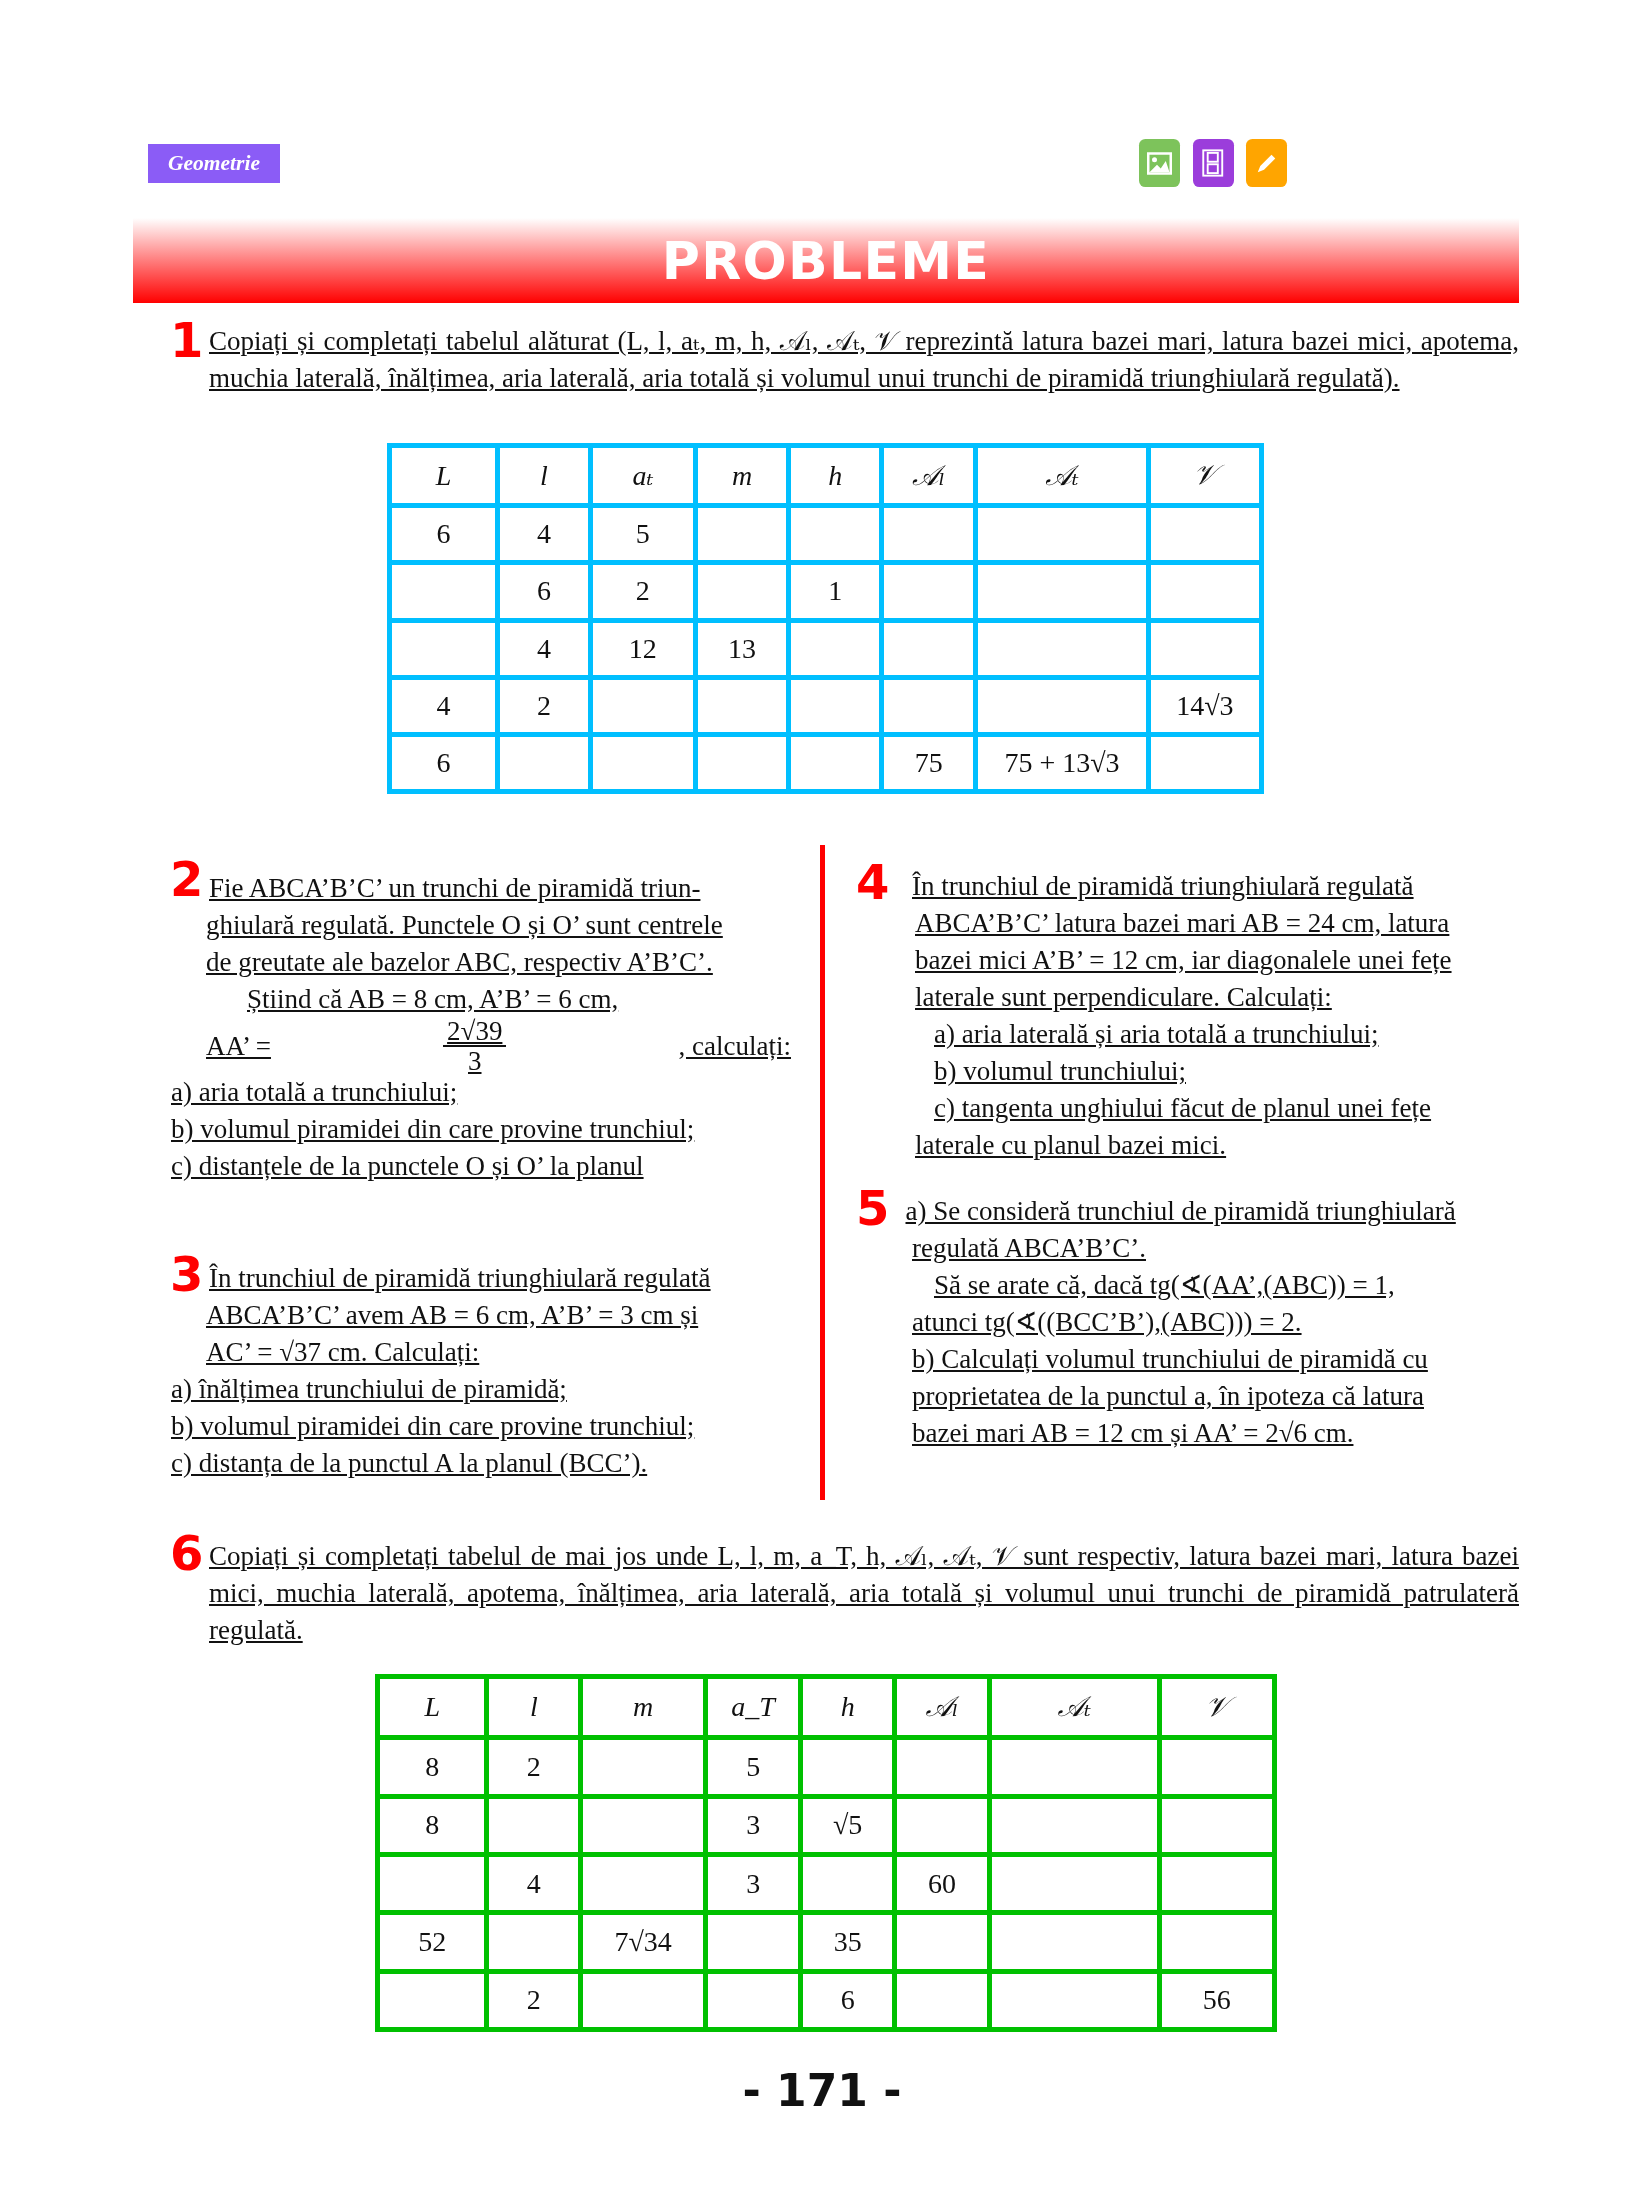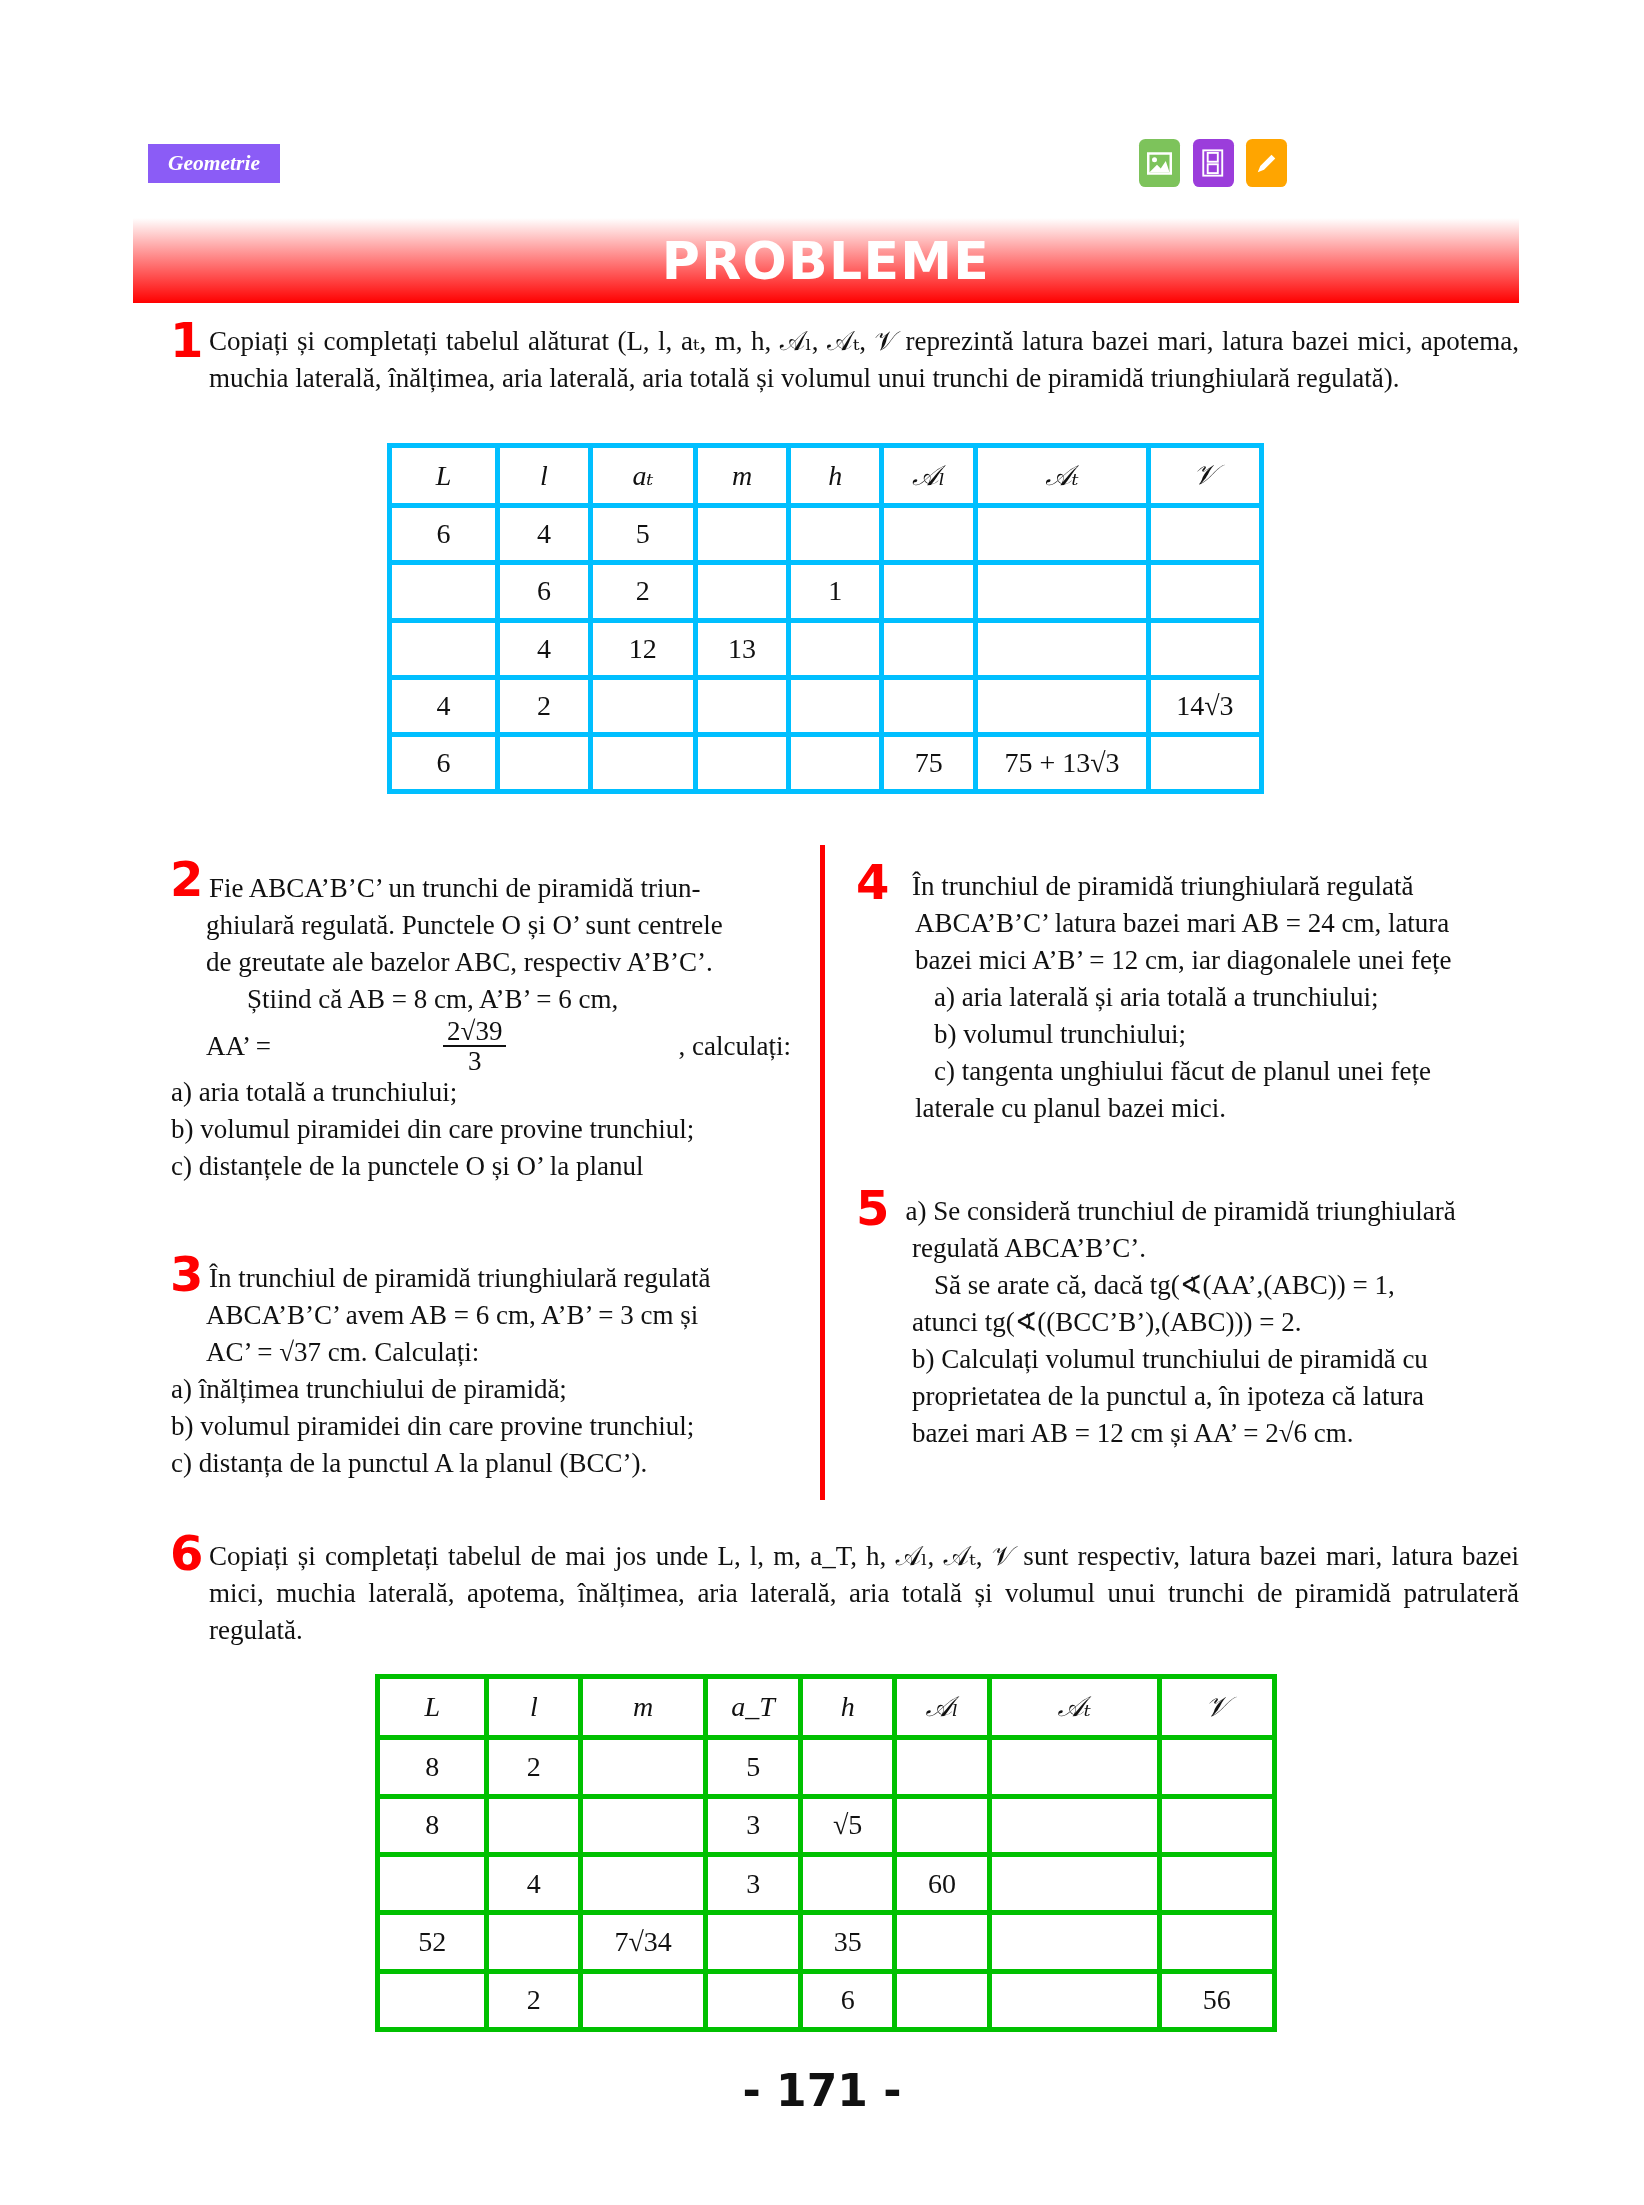--- a/index.html
+++ b/index.html
@@ -9,21 +9,21 @@
   .badge { left:148px; top:144px; width:132px; height:39px; background:#8b5cf6;
            color:#fff; font-style:italic; font-weight:bold; font-size:21.5px;
            display:flex; align-items:center; justify-content:center; }
   .icons { left:1139px; top:139px; display:flex; gap:12.7px; }
   .ico { width:41px; height:48px; border-radius:6.3px; display:flex; align-items:center; justify-content:center; }
   .banner { left:133px; top:218px; width:1386px; height:85px;
             background:linear-gradient(to bottom,#ffffff 0%,#ff8a8a 45%,#ff0000 100%);
             display:flex; align-items:center; justify-content:center; }
   .banner-title { font-family:"DejaVu Sans",sans-serif; font-weight:bold; color:#fff; font-size:52px; letter-spacing:1.3px; }
   .pnum { font-family:"DejaVu Sans",sans-serif; font-weight:900; color:#ff0000; font-size:48px; line-height:1; }
-  .txt { font-size:27px; line-height:37px; text-align:justify; }
+  .txt { font-size:27px; line-height:37px; text-align:justify;text-decoration:underline; }
   .indent { padding-left:35px; }
   table.grid { border-collapse:collapse; position:absolute; font-size:28px; }
   table.grid td { text-align:center; vertical-align:middle; padding:0; }
   table.blue td { border:5px solid #00bfff; }
   table.green td { border:5px solid #00c000; }
   .hdr { font-style:italic; }
   .divider { left:820px; top:845px; width:5px; height:655px; background:#ff0000; }
   .pagenum { left:0; width:1644px; top:2065px; text-align:center;
              font-family:"DejaVu Sans",sans-serif; font-weight:900; font-size:44px; }
   .frac { display:inline-block; vertical-align:middle; text-align:center; line-height:1.05; }
@@ -158,20 +158,21 @@
   <div>a) înălțimea trunchiului de piramidă;</div>
   <div>b) volumul piramidei din care provine trunchiul;</div>
   <div>c) distanța de la punctul A la planul (BCC’).</div>
 </div>
 
 <div class="abs pnum" style="left:856px; top:858px;">4</div>
 <div class="abs txt" style="left:877px; top:868px; width:639px;">
   <div style="padding-left:35px">În  trunchiul  de  piramidă  triunghiulară  regulată</div>
   <div style="padding-left:38px">ABCA’B’C’  latura bazei mari AB = 24 cm, latura</div>
   <div style="padding-left:38px">bazei mici A’B’ = 12 cm, iar diagonalele unei fețe</div>
+  <div style="padding-left:38px">laterale sunt perpendiculare. Calculați:</div>
   <div style="padding-left:57px">a) aria laterală și aria totală a trunchiului;</div>
   <div style="padding-left:57px">b) volumul trunchiului;</div>
   <div style="padding-left:57px">c) tangenta unghiului făcut de planul unei fețe</div>
   <div style="padding-left:38px">laterale cu planul bazei mici.</div>
 </div>
 
 <div class="abs pnum" style="left:856px; top:1184px;">5</div>
 <div class="abs txt" style="left:877px; top:1193px; width:639px;">
   <div style="padding-left:28.5px">a) Se consideră trunchiul de piramidă triunghiulară</div>
   <div style="padding-left:35px">regulată ABCA’B’C’.</div>

